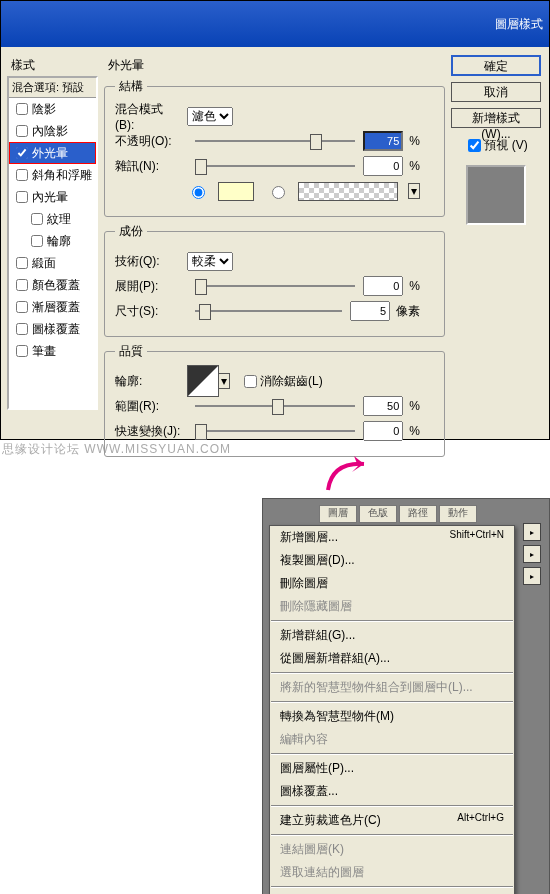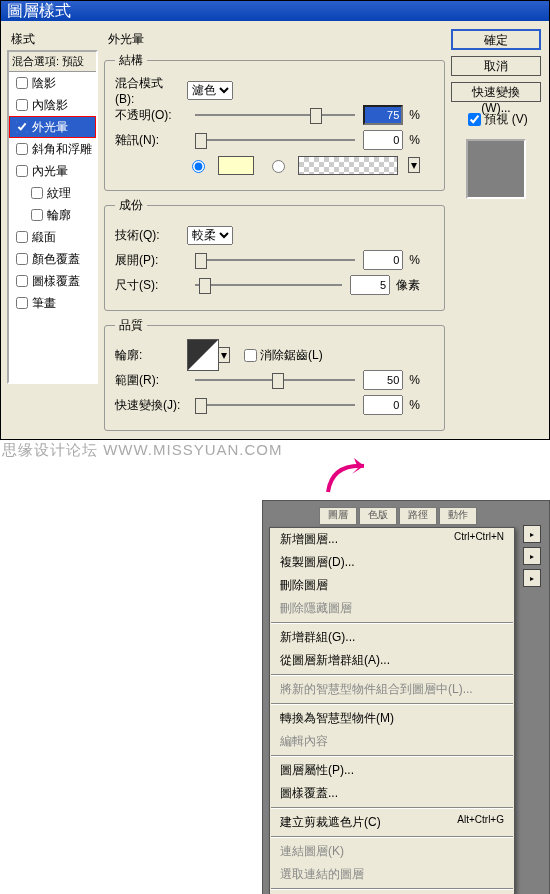--- a/index.html
+++ b/index.html
@@ -1,17 +1,17 @@
 <!DOCTYPE html>
 <html><head>
 <meta charset="utf-8">
 <style>
   body { margin:0; font-family:"Microsoft JhengHei","SimSun",Arial,sans-serif; font-size:12px; background:#fff; width:550px; }
   .dialog { border:1px solid #000; background:#ECE9D8; width:548px; height:438px; position:relative; }
-  .titlebar { background:linear-gradient(to bottom,#2A5FCB,#0842B5); color:#fff; height:20px; line-height:20px; padding:0 6px; font-size:16px; }
+  .titlebar { background:linear-gradient(to bottom,#2A5FCB,#0842B5); color:#fff; height:20px; line-height:20px; padding:13px 6px; font-size:12px;text-align:right; }
   .content { display:flex; padding:8px 6px; height:404px; }
   .left { width:102px; }
   .style-label { padding:2px 4px; }
   .style-list { border:2px inset #fff; background:#fff; height:330px; }
   .style-head { background:#ECE9D8; border-bottom:1px solid #999; padding:2px 3px; font-size:11px; }
   .sitem { display:flex; align-items:center; padding:2px 3px; font-size:12px; }
   .sitem.indent { padding-left:18px; }
   .sitem.sel { background:#2A5FCB; color:#fff; border:1px solid red; padding:1px 2px; }
   .sitem.sel .cb { accent-color:#2A5FCB; }
   .cb { width:12px; height:12px; margin-right:4px; }
@@ -31,21 +31,21 @@
   .swatch { width:34px; height:17px; border:1px solid #555; }
   .checker { background-image:repeating-conic-gradient(#ccc 0 25%,#fff 0 50%); background-size:10px 10px; }
   .grad-box { width:30px; height:30px; border:1px solid #555; background:linear-gradient(135deg,#333 49%,#fff 51%); display:inline-block; vertical-align:middle; }
 
   .right { width:92px; display:flex; flex-direction:column; align-items:center; gap:6px; padding-right:2px; }
   .btn { width:90px; height:20px; background:#ECE9D8; border:1px solid #555; font-size:12px; cursor:pointer; }
   .btn.def { border:2px solid #2A5FCB; height:21px; }
   .preview-cb { display:flex; align-items:center; margin-top:2px; }
   .preview-thumb { width:56px; height:56px; border:2px inset #fff; background:#808080; margin-top:4px; }
 
-  .watermark { font-size:15px; color:#aaa; letter-spacing:1px; margin:1px 0 0 2px; }
+  .watermark { font-size:12px; color:#aaa; letter-spacing:1px; margin:1px 0 0 2px; }
 
   .arrow-area { position:relative; height:40px; }
   .arrow-svg { position:absolute; left:320px; top:-2px; }
 
   .bottom-wrap { display:flex; justify-content:flex-end; }
   .panel { width:276px; background:#808080; border:1px solid #555; padding:6px 4px 6px 6px; position:relative; }
   .tabs { position:relative; height:18px; margin-bottom:2px; display:flex; gap:2px; padding-left:50px; }
   .tab { width:36px; height:16px; background:#ECE9D8; border:1px solid #777; font-size:10px; text-align:center; line-height:14px; color:#555; overflow:hidden; }
   .side-btns { position:absolute; right:8px; top:24px; display:flex; flex-direction:column; gap:4px; }
   .sbtn { width:16px; height:16px; background:#ECE9D8; border:1px solid #444; display:flex; align-items:center; justify-content:center; font-size:8px; }
@@ -100,20 +100,24 @@
             <div class="sitem">
               <input type="checkbox" class="cb" style="">
               <span>緞面</span>
             </div>
             <div class="sitem">
               <input type="checkbox" class="cb" style="">
               <span>顏色覆蓋</span>
             </div>
             <div class="sitem">
               <input type="checkbox" class="cb" style="">
+              <span>漸層覆蓋</span>
+            </div>
+            <div class="sitem">
+              <input type="checkbox" class="cb" style="">
               <span>圖樣覆蓋</span>
             </div>
             <div class="sitem">
               <input type="checkbox" class="cb" style="">
               <span>筆畫</span>
             </div>
           </div>
       </div>
     </div>
 
@@ -205,21 +209,21 @@
             </div>
           <input class="num" value="0" style="">
           <span style="margin-left:6px">%</span>
         </div>
       </fieldset>
     </div>
 
     <div class="right">
       <button class="btn def">確定</button>
       <button class="btn">取消</button>
-      <button class="btn">快速變換(W)...</button>
+      <button class="btn">新增樣式(W)...</button>
       <label class="preview-cb">
         <input type="checkbox" checked="" style="">
         <span>預視 (V)</span>
       </label>
       <div class="preview-thumb"></div>
     </div>
   </div>
 </div>
 <div class="watermark">思缘设计论坛  WWW.MISSYUAN.COM</div>
 
@@ -239,21 +243,21 @@
         <div class="tab">動作</div>
       </div>
     <div class="side-btns">
       <div class="sbtn">▸</div>
       <div class="sbtn">▸</div>
       <div class="sbtn">▸</div>
     </div>
     <div class="menu" id="menu-items">
         <div class="mi">
           <span>新增圖層...</span>
-          <span class="sub">Ctrl+Ctrl+N</span>
+          <span class="sub">Shift+Ctrl+N</span>
         </div>
         <div class="mi">
           <span>複製圖層(D)...</span>
           <span class="sub"></span>
         </div>
         <div class="mi">
           <span>刪除圖層</span>
           <span class="sub"></span>
         </div>
         <div class="mi dis">

